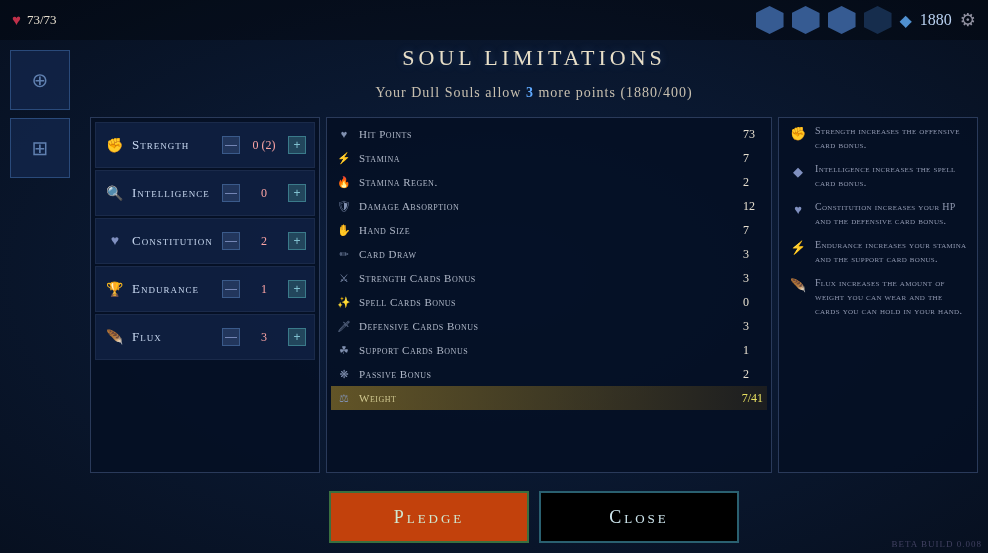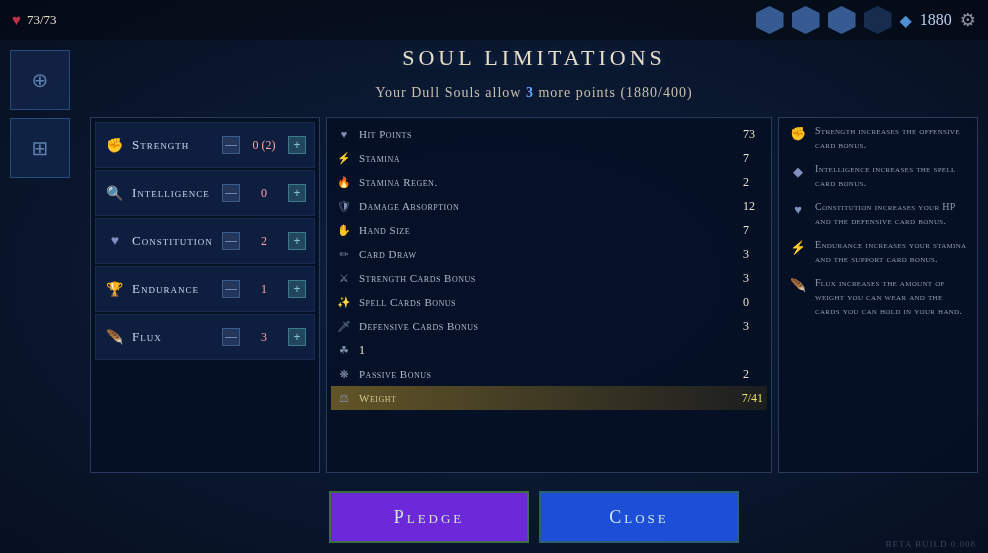--- a/index.html
+++ b/index.html
@@ -206,34 +206,34 @@
     .button-row {
       display: flex;
       gap: 10px;
       margin-top: 10px;
       width: 100%;
       justify-content: center;
     }
 
     .btn-pledge {
       width: 200px; height: 52px;
-      background: #6d28d9;
+      background: #c2410c;
       border: 2px solid #3a7040;
       color: #d0e8d0;
       font-size: 18px;
       font-variant: small-caps;
       letter-spacing: 3px;
       cursor: pointer;
       font-family: 'Georgia', serif;
       text-transform: capitalize;
     }
 
     .btn-close {
       width: 200px; height: 52px;
-      background: #1d4ed8;
+      background: #000000;
       border: 2px solid #2a6070;
       color: #d0e8f0;
       font-size: 18px;
       font-variant: small-caps;
       letter-spacing: 3px;
       cursor: pointer;
       font-family: 'Georgia', serif;
       text-transform: capitalize;
     }
 
@@ -252,21 +252,21 @@
       border: 1px solid #2a4a7a;
       display: flex; align-items: center; justify-content: center;
       cursor: pointer;
       color: #6080b0;
       font-size: 20px;
     }
 
     .beta-text {
       position: absolute;
       bottom: 4px;
-      right: 12px;
+      right: 6px;
       color: #404060;
       font-size: 9px;
       letter-spacing: 1px;
     }
   </style>
 </head>
 <body>
 
 <div class="bg"></div>
 
@@ -393,20 +393,21 @@
         <span class="mid-label">Spell Cards Bonus</span>
         <span class="mid-value">0</span>
       </div>
       <div class="mid-row">
         <span class="mid-icon">🗡</span>
         <span class="mid-label">Defensive Cards Bonus</span>
         <span class="mid-value">3</span>
       </div>
       <div class="mid-row">
         <span class="mid-icon">☘</span>
+        <span class="mid-label">Support Cards Bonus</span>
         <span class="mid-value">1</span>
       </div>
       <div class="mid-row">
         <span class="mid-icon">❋</span>
         <span class="mid-label">Passive Bonus</span>
         <span class="mid-value">2</span>
       </div>
       <div class="mid-row highlighted">
         <span class="mid-icon">⚖</span>
         <span class="mid-label">Weight</span>

